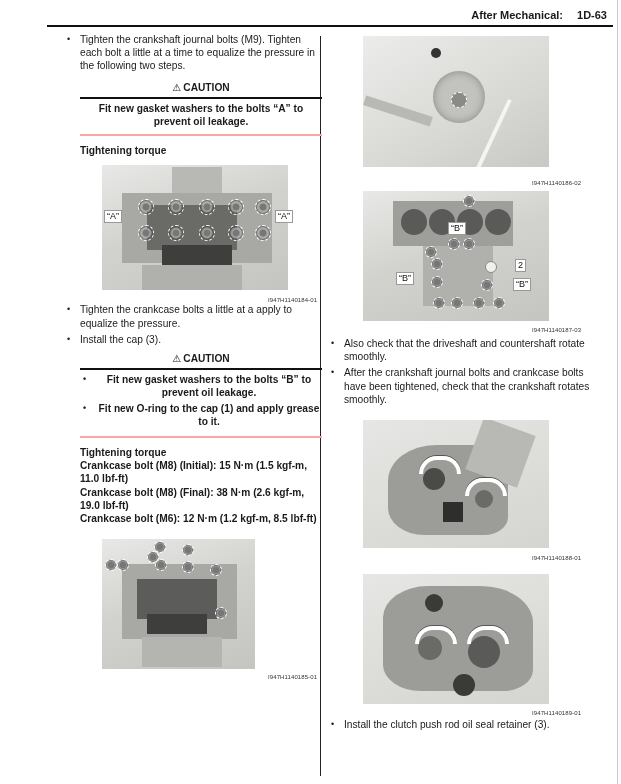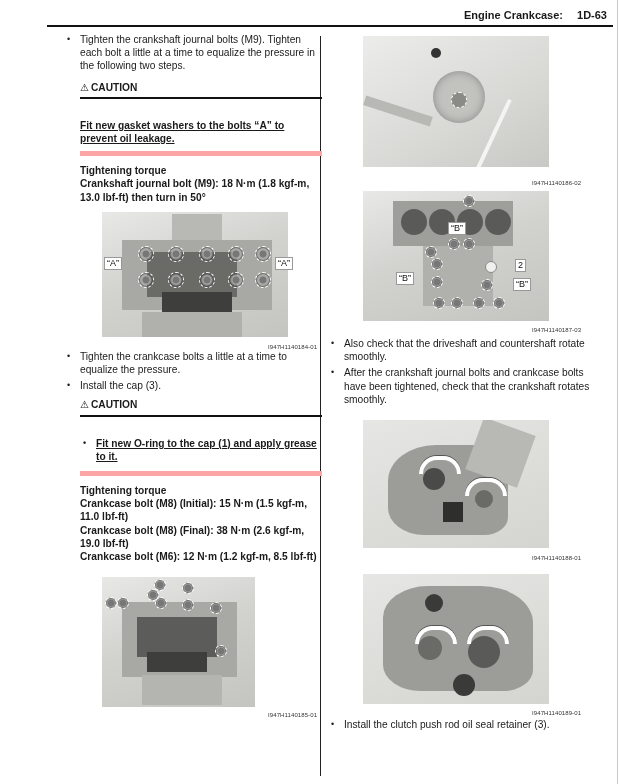--- a/index.html
+++ b/index.html
@@ -13,24 +13,24 @@
   .header-text .sec { margin-right: 14px; }
   .col-divider { position: absolute; left: 320px; top: 36px; width: 1px; height: 740px; background: #222; }
 
   .col { position: absolute; font-size: 10.2px; line-height: 13.2px; }
   .col-left { left: 64px; top: 33px; width: 258px; }
   .col-right { left: 328px; top: 33px; width: 270px; }
 
   .bullet { position: relative; padding-left: 16px; margin: 0 0 3px 0; }
   .bullet::before { content: "•"; position: absolute; left: 3px; top: 0; font-size: 9px; }
 
-  .caution { margin: 8px 0 0 16px; }
+  .caution { margin: 8px 0 0 16px; text-align: center; }
   .caution-title { font-weight: bold; font-size: 10.2px; padding-bottom: 3px; border-bottom: 2px solid #111; }
   .caution-title .tri { font-weight: normal; font-size: 10px; margin-right: 2px; }
-  .caution-body { font-weight: bold; padding: 20px 0 6px 0; border-bottom: 5px solid #fca5a5; text-decoration: underline; }
+  .caution-body { font-weight: bold; padding: 3px 0 6px 0; border-bottom: 2px solid #fca5a5; }
   .caution-body .bullet { margin-bottom: 2px; }
 
   .torque { margin: 8px 0 0 16px; font-weight: bold; }
 
   .figure { position: relative; }
   .photo {
     position: absolute; background: linear-gradient(160deg, #e8e8e6 0%, #d2d2cf 45%, #c4c4c0 100%);
     overflow: hidden;
   }
   .fig-id { position: absolute; font-size: 6px; color: #333; letter-spacing: 0.1px; }
@@ -50,37 +50,36 @@
     border-radius: 20px 20px 0 0; box-shadow: 0 -1px 0 #555;
   }
 </style>
 </head>
 <body>
 
 <div class="right-edge"></div>
 
 <div class="header">
   <div class="header-text">
-    <span class="sec">Engine Crankcase:</span><span>1D-63</span>
+    <span class="sec">After Mechanical:</span><span>1D-63</span>
   </div>
 </div>
 
 <div class="col-divider"></div>
 
 <div class="col col-left">
   <div class="bullet">Tighten the crankshaft journal bolts (M9). Tighten each bolt a little at a time to equalize the pressure in the following two steps.</div>
 
   <div class="caution">
     <div class="caution-title"><span class="tri">⚠</span><span>CAUTION</span></div>
     <div class="caution-body">Fit new gasket washers to the bolts “A” to prevent oil leakage.</div>
   </div>
 
   <div class="torque">
     <div>Tightening torque</div>
-    <div>Crankshaft journal bolt (M9):  18 N·m (1.8 kgf-m, 13.0 lbf-ft) then turn in 50°</div>
   </div>
 
   <div class="figure" style="height:132px;">
     <div class="photo" style="left:38px; top:8px; width:186px; height:125px;">
       <div class="block" style="left:70px; top:2px; width:50px; height:40px; background:#b8b8b4;"></div>
       <div class="block" style="left:20px; top:28px; width:150px; height:70px; background:#a8a8a4;"></div>
       <div class="dark" style="left:45px; top:40px; width:90px; height:45px; background:#6a6a66;"></div>
       <div class="dark" style="left:60px; top:80px; width:70px; height:22px; background:#3e3e3c;"></div>
       <div class="block" style="left:40px; top:100px; width:100px; height:25px; background:#b0b0ac;"></div>
       <div class="bolt" style="left:36px; top:34px;"></div>
@@ -93,26 +92,27 @@
       <div class="bolt" style="left:126px; top:60px;"></div>
       <div class="bolt" style="left:153px; top:34px;"></div>
       <div class="bolt" style="left:153px; top:60px;"></div>
     </div>
     <div class="callout" style="left:40px; top:53px;">“A”</div>
     <div class="callout" style="left:211px; top:53px;">“A”</div>
     <div class="fig-id" style="left:204px; top:137px;">I947H1140184-01</div>
   </div>
 
   <div style="height:14px;"></div>
-  <div class="bullet">Tighten the crankcase bolts a little at a time to equalize the pressure.</div>
+  <div class="bullet">Tighten the crankcase bolts a little at a apply to equalize the pressure.</div>
   <div class="bullet">Install the cap (3).</div>
 
   <div class="caution" style="margin-top:6px;">
     <div class="caution-title"><span class="tri">⚠</span><span>CAUTION</span></div>
     <div class="caution-body">
+      <div class="bullet">Fit new gasket washers to the bolts “B” to prevent oil leakage.</div>
       <div class="bullet">Fit new O-ring to the cap (1) and apply grease to it.</div>
     </div>
   </div>
 
   <div class="torque">
     <div>Tightening torque</div>
     <div>Crankcase bolt (M8) (Initial):  15 N·m (1.5 kgf-m, 11.0 lbf-ft)</div>
     <div>Crankcase bolt (M8) (Final):  38 N·m (2.6 kgf-m, 19.0 lbf-ft)</div>
     <div>Crankcase bolt (M6):  12 N·m (1.2 kgf-m, 8.5 lbf-ft)</div>
   </div>

